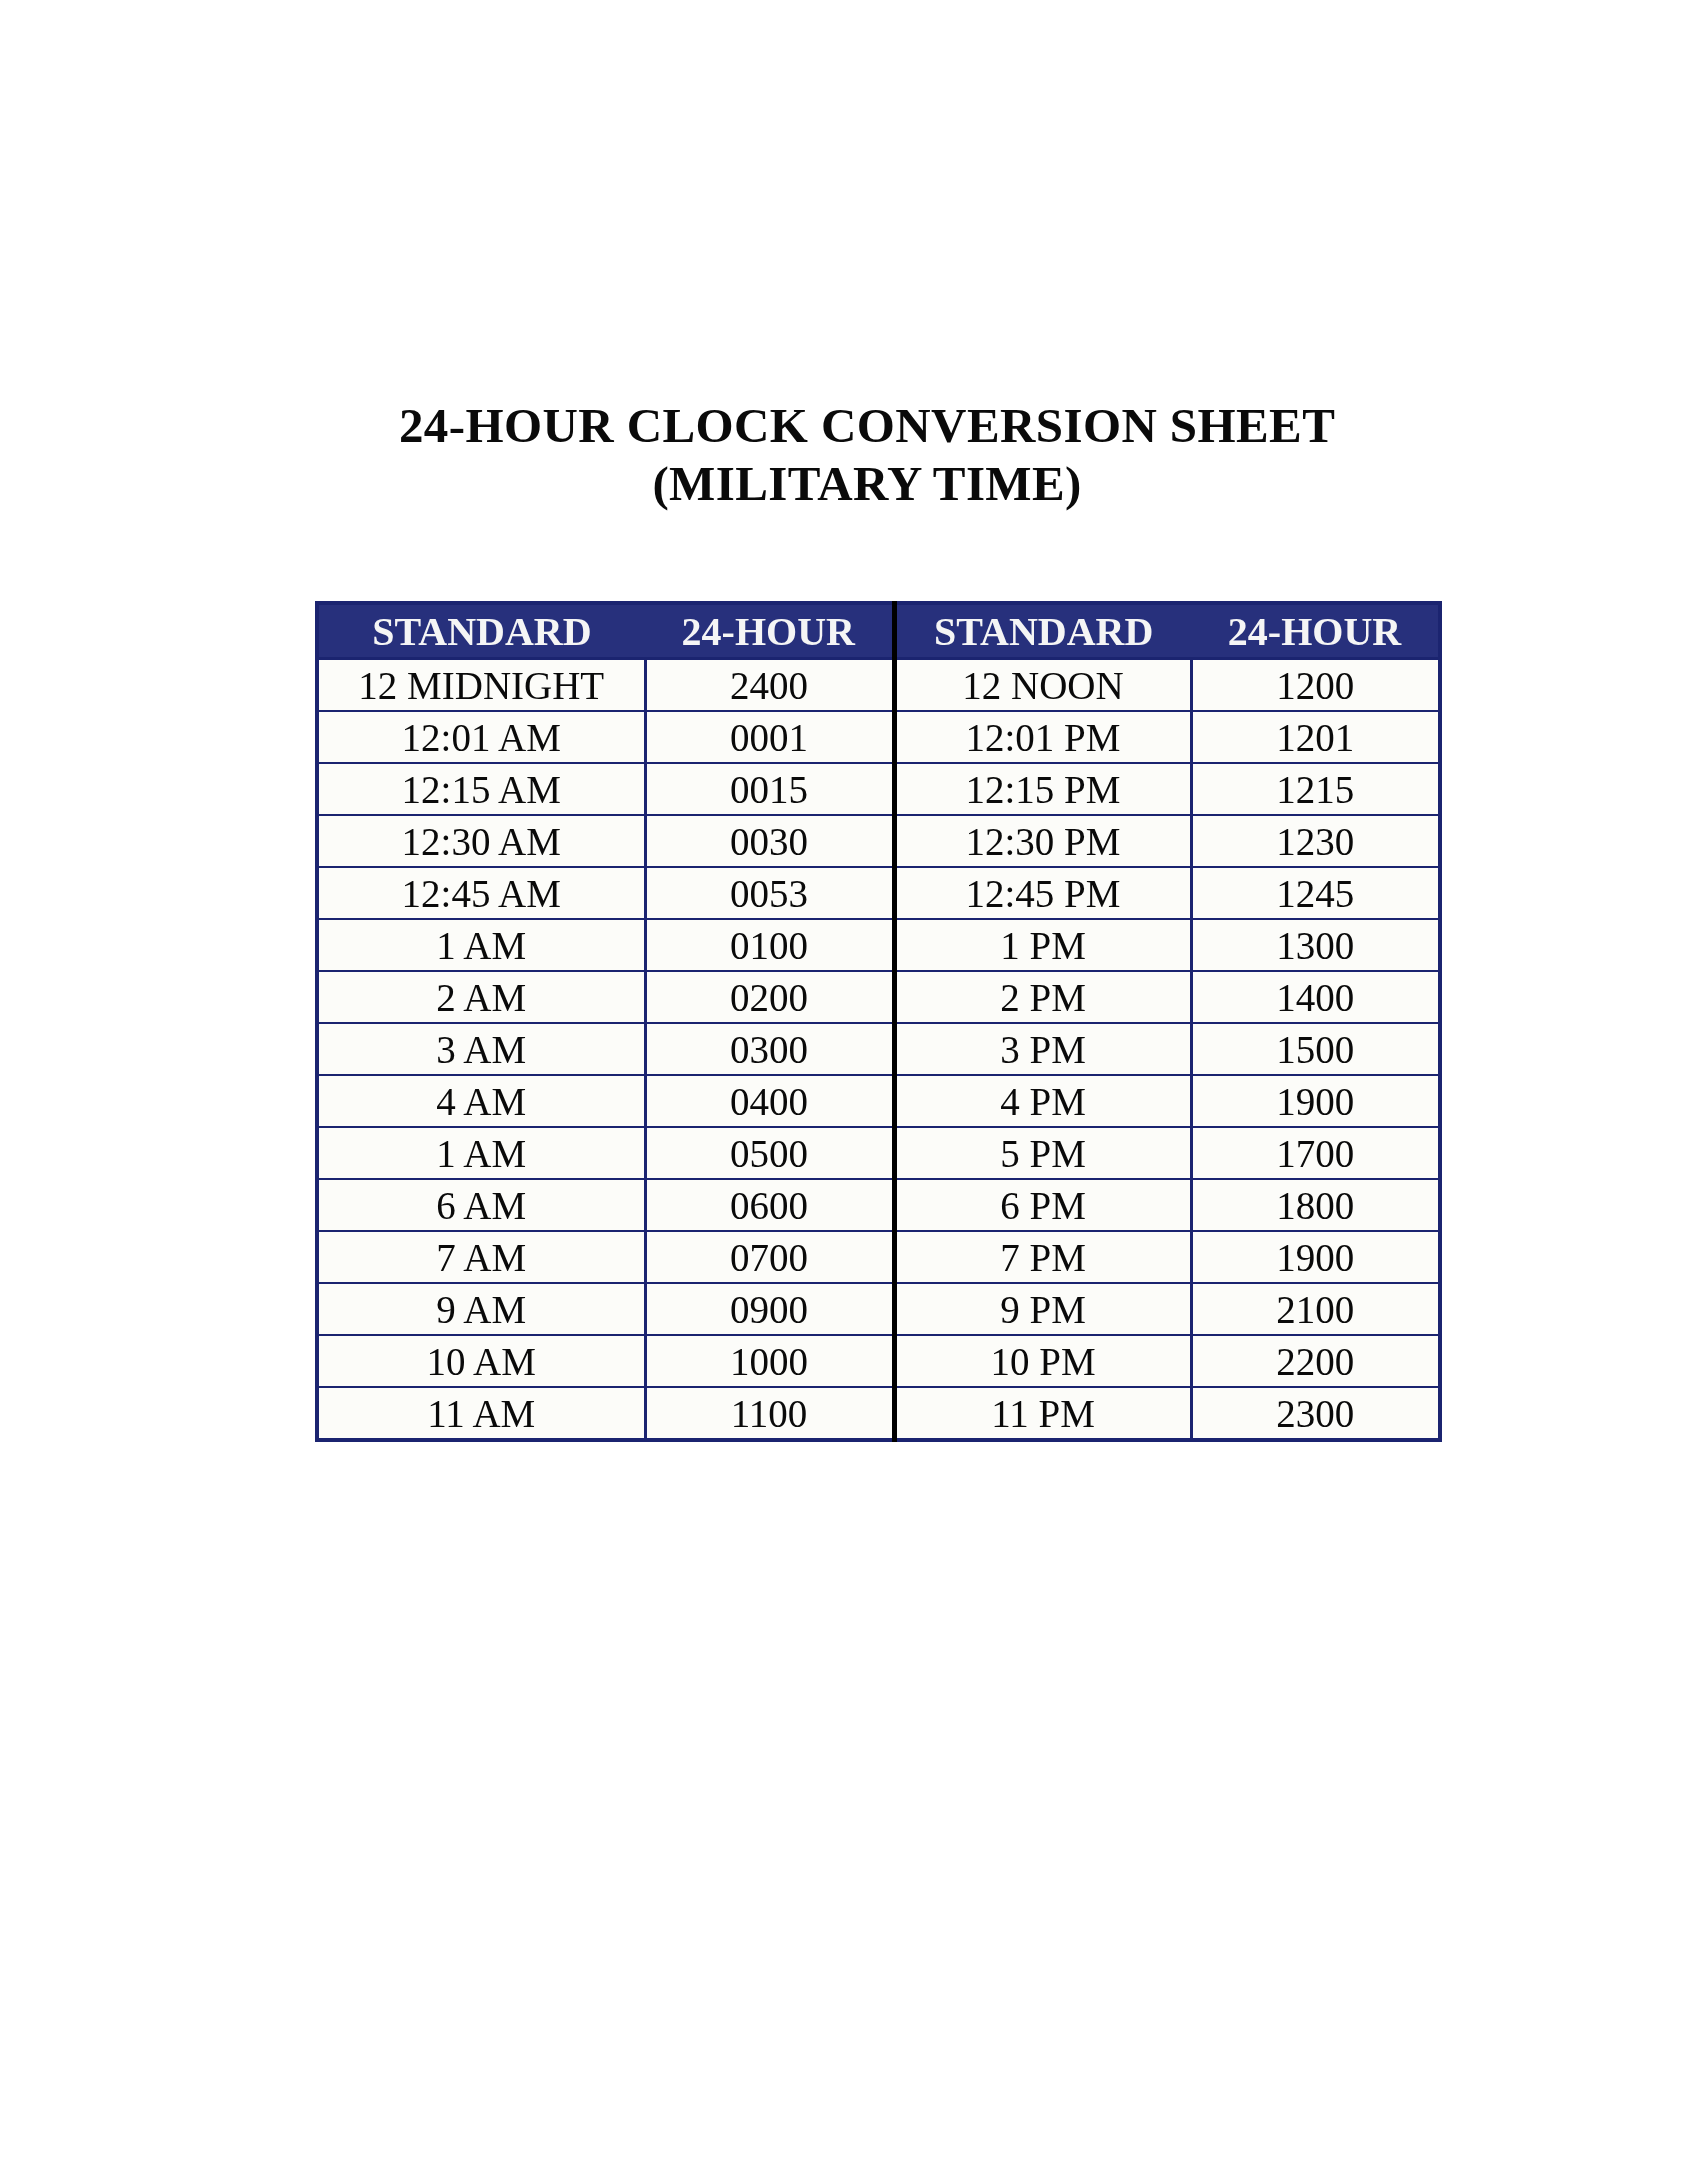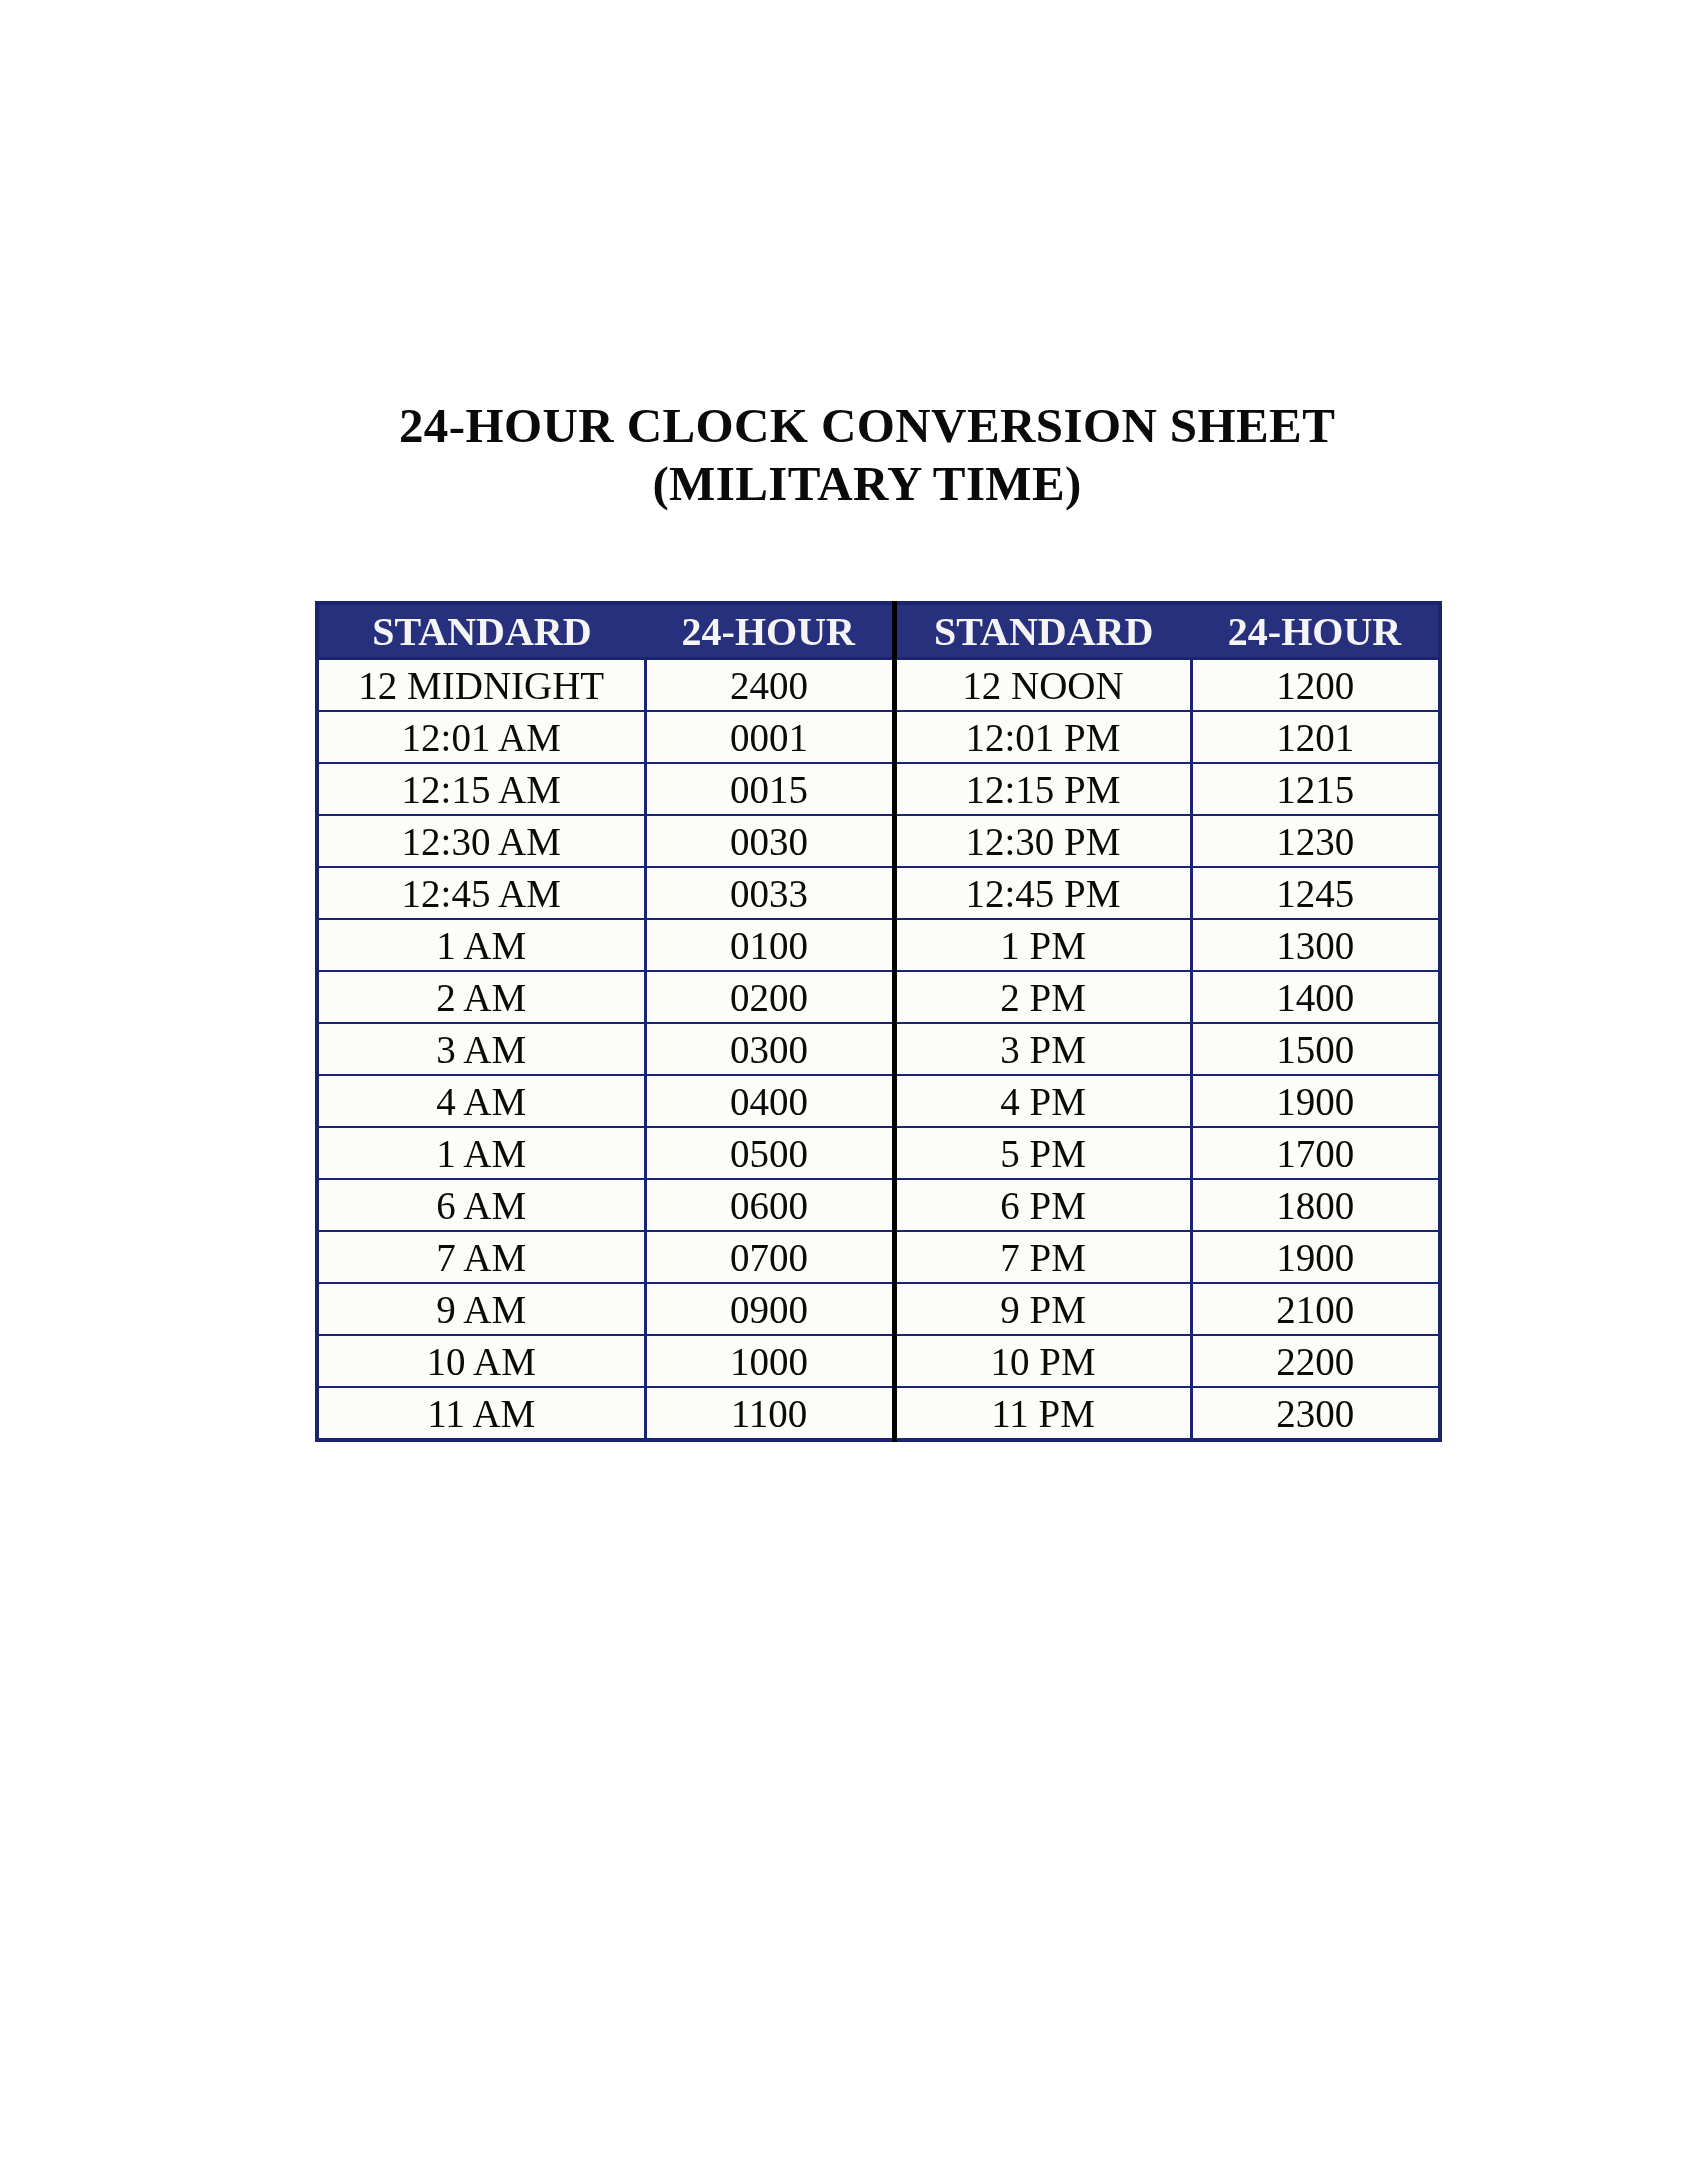--- a/index.html
+++ b/index.html
@@ -127,21 +127,21 @@
             <td>1215</td>
           </tr>
           <tr>
             <td>12:30 AM</td>
             <td>0030</td>
             <td>12:30 PM</td>
             <td>1230</td>
           </tr>
           <tr>
             <td>12:45 AM</td>
-            <td>0033</td>
+            <td>0053</td>
             <td>12:45 PM</td>
             <td>1245</td>
           </tr>
           <tr>
             <td>1 AM</td>
             <td>0100</td>
             <td>1 PM</td>
             <td>1300</td>
           </tr>
           <tr>

